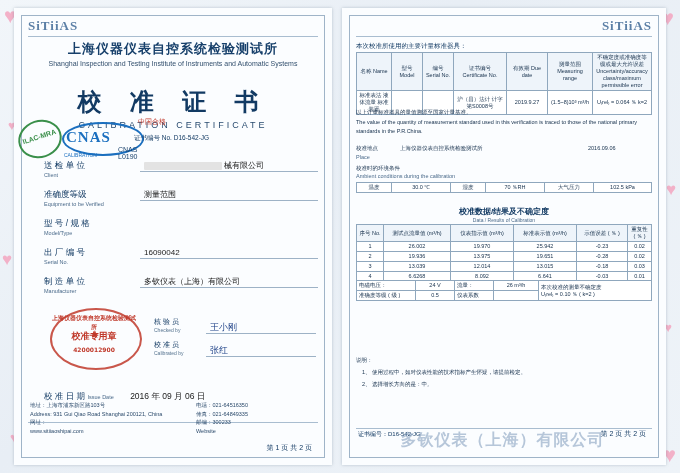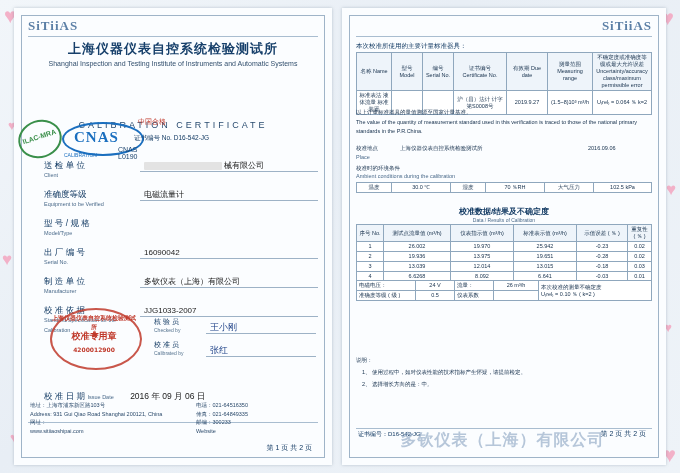--- a/index.html
+++ b/index.html
@@ -59,21 +59,21 @@
   }
   .cnas{
     position:absolute;top:108px;left:48px;width:92px;height:40px;
   }
   .cnas .oval{
     position:absolute;left:0;top:6px;width:78px;height:30px;
     border:2px solid #1b6fbf;border-radius:50%;
   }
   .cnas .txt{
     position:absolute;left:4px;top:13px;font-size:15px;font-weight:bold;
-    color:#1b6fbf;font-family:"Liberation Serif", serif;letter-spacing:1px;margin-left:8px;
+    color:#1b6fbf;font-family:"Liberation Serif", serif;letter-spacing:1px;
   }
   .cnas .sub{position:absolute;left:2px;top:36px;font-size:5px;color:#1b6fbf;}
   .cnas-red{
     position:absolute;left:60px;top:2px;font-size:7px;color:#c0392b;line-height:8px;
     text-align:center;width:60px;
   }
   .cnas-no{
     position:absolute;left:56px;top:30px;font-size:7px;color:#17406b;
   }
   .ilac{
@@ -198,20 +198,21 @@
     <div class="inner-border"></div>
 
     <div class="brand">
       <span>SiTiiAS</span>
     </div>
     <div class="rule" style="top:28px;"></div>
 
     <div class="inst-cn">上海仪器仪表自控系统检验测试所</div>
     <div class="inst-en">Shanghai Inspection and Testing Institute of Instruments and Automatic Systems</div>
 
+    <div class="title-cn">校 准 证 书</div>
     <div class="title-en">CALIBRATION  CERTIFICATE</div>
 
     <div class="cnas">
       <div class="oval"></div>
       <div class="txt">CNAS</div>
       <div class="sub">CALIBRATION</div>
       <div class="cnas-red">中国合格</div>
       <div class="cnas-no">CNAS L0190</div>
     </div>
     <div class="ilac">
@@ -232,21 +233,21 @@
         <div class="fval">
           <span class="redact"></span><span>械有限公司</span>
         </div>
       </div>
 
       <div class="frow">
         <div class="flab">
           <span class="cn">准确度等级</span>
           <span class="en">Equipment to be Verified</span>
         </div>
-        <div class="fval">电磁流量计</div>
+        <div class="fval">测量范围</div>
       </div>
 
       <div class="frow">
         <div class="flab">
           <span class="cn">型 号 / 规 格</span>
           <span class="en">Model/Type</span>
         </div>
       </div>
 
       <div class="frow">
@@ -258,27 +259,20 @@
       </div>
 
       <div class="frow">
         <div class="flab">
           <span class="cn">制 造 单 位</span>
           <span class="en">Manufacturer</span>
         </div>
         <div class="fval">多钦仪表（上海）有限公司</div>
       </div>
 
-      <div class="frow">
-        <div class="flab">
-          <span class="cn">校 准 依 据</span>
-          <span class="en">Standard/Specification for the Calibration</span>
-        </div>
-        <div class="fval">JJG1033-2007</div>
-      </div>
 
     </div>
 
     <div class="seal">
       <div class="ring"></div>
       <div class="st s1">上海仪器仪表自控系统检验测试所</div>
       <div class="star">★</div>
       <div class="st s2">校准专用章</div>
       <div class="st s3">4200012900</div>
     </div>

